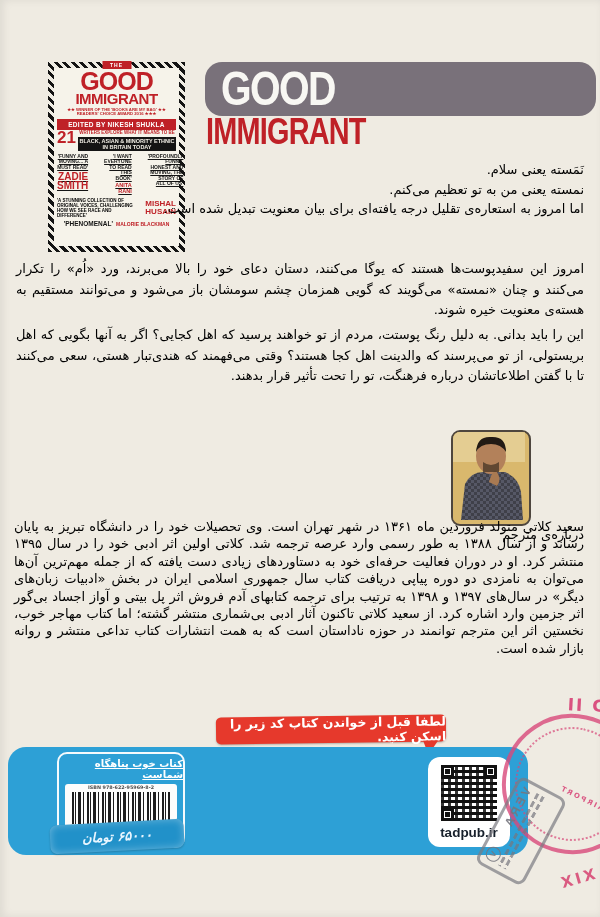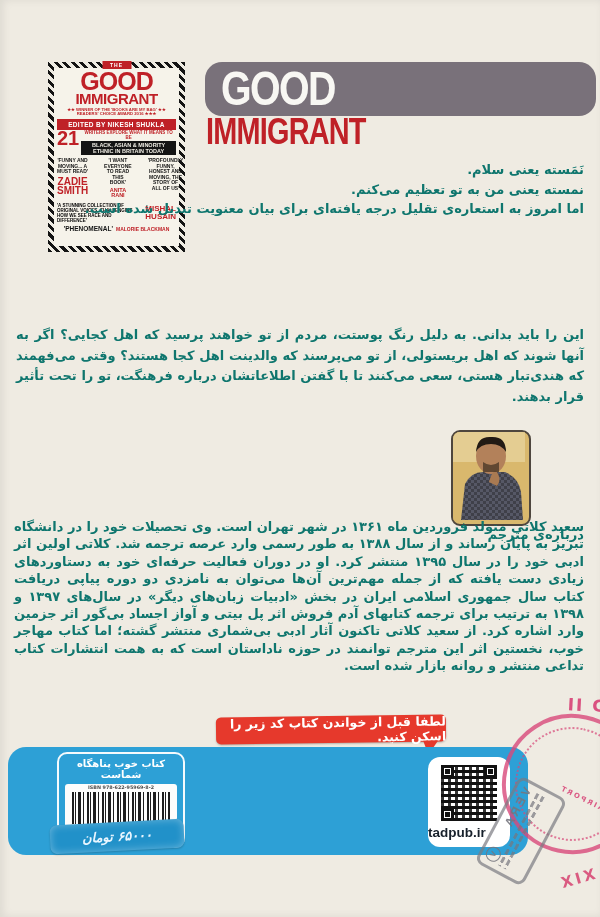--- a/index.html
+++ b/index.html
@@ -19,74 +19,74 @@
                     repeating-linear-gradient(45deg,#141414 0 3px,#efece3 3px 6px) border-box;}
   .cover-inner{position:relative;width:100%;height:100%;padding:3px 3px 1px;box-sizing:border-box;text-align:center;
                font-family:"Liberation Sans",sans-serif;}
   .cover-the{position:absolute;top:-7px;left:50%;transform:translateX(-50%);background:#bf2127;color:#fff;
              font-size:5px;font-weight:700;padding:1px 8px;letter-spacing:1px;}
   .cover-good{font-weight:900;font-size:25px;line-height:21px;color:#bf2127;letter-spacing:-1px;}
   .cover-immigrant{font-weight:900;font-size:15px;line-height:14px;color:#bf2127;letter-spacing:-.5px;}
   .cover-award{font-size:5px;line-height:5px;color:#bf2127;font-weight:700;transform:scale(.85);margin-top:1px;}
   .cover-edited{background:#bf2127;color:#fff;font-size:6.5px;font-weight:700;margin:2px 0 1px;padding:2px 0;letter-spacing:.3px;}
   .cover-21row{display:flex;align-items:stretch;gap:2px;margin:1px 0;}
-  .cover-21{font-weight:900;font-size:20px;color:#bf2127;line-height:14px;}
+  .cover-21{font-weight:900;font-size:17px;color:#bf2127;line-height:14px;}
   .cover-21col{flex:1;}
   .cover-21caption{font-size:4.5px;line-height:4.5px;color:#bf2127;font-weight:700;}
   .cover-21banner{background:#141414;color:#f2efe6;font-size:5.5px;font-weight:700;line-height:6px;padding:1px 0;margin-top:1px;}
   .cover-quotes{display:grid;grid-template-columns:1fr 1fr 1.1fr;gap:16px;margin-top:3px;
-                font-size:5px;line-height:5.5px;color:#141414;font-weight:700;text-align:center;}
+                font-size:5px;line-height:5.5px;color:#141414;font-weight:700;text-align:right;text-decoration:underline;}
   .cq-red-big{color:#bf2127;font-weight:900;font-size:10px;line-height:9px;margin-top:2px;}
   .cq-red-sm{color:#bf2127;font-weight:900;font-size:5.5px;margin-top:2px;}
   .cover-bottomrow{display:flex;gap:3px;align-items:center;margin-top:4px;font-weight:700;text-align:left;}
   .cq-mishal{color:#bf2127;font-weight:900;font-size:8px;line-height:8px;}
   .cover-phenom{display:flex;justify-content:center;gap:3px;align-items:baseline;margin-top:2px;}
   .cq-phenom{font-size:6.5px;font-weight:900;color:#141414;}
   .cq-malorie{font-size:5px;font-weight:900;color:#bf2127;}
   
-  .fa{direction:rtl;font-weight:700;color:#0f766e;}
+  .fa{direction:rtl;font-weight:400;color:#000000;}
   .intro{position:absolute;right:16px;top:160px;width:568px;font-size:13px;line-height:19.5px;text-align:right;}
   .para{position:absolute;right:16px;width:568px;font-size:13px;line-height:20.5px;text-align:justify;}
   .p2{top:259px;} .p3{top:325px;}
   .translator-label{position:absolute;right:16px;top:527px;font-size:13px;text-align:right;width:300px;}
   .bio{position:absolute;right:16px;top:518px;width:570px;font-size:13px;line-height:17.4px;text-align:justify;}
   
   .photo{position:absolute;left:451px;top:430px;width:76px;height:92px;border:2px solid #4e463e;border-radius:9px;
          overflow:hidden;background:#d9b86d;}
   
   .bubble{position:absolute;left:216px;top:716px;width:230px;height:27px;background:#e6392c;border-radius:5px;
           color:#fff;font-size:12.5px;font-weight:700;display:flex;align-items:center;justify-content:center;
           direction:rtl;transform:rotate(-.8deg);box-shadow:0 1px 2px rgba(0,0,0,.25);}
   .bubble:after{content:"";position:absolute;right:8px;bottom:-13px;width:0;height:0;
           border-left:5px solid transparent;border-right:10px solid transparent;border-top:14px solid #e6392c;}
   
   .band{position:absolute;left:8px;top:747px;width:520px;height:108px;background:#2da0d6;border-radius:18px;}
   .bc-panel{position:absolute;left:49px;top:5px;width:128px;height:96px;border:2px solid rgba(255,255,255,.95);
             border-radius:10px;box-sizing:border-box;}
-  .bc-slogan{margin-top:4px;text-align:center;color:#fff;font-size:10px;font-weight:700;direction:rtl;}
+  .bc-slogan{margin-top:4px;color:#fff;font-size:10px;font-weight:700;direction:rtl;text-decoration:underline;}
   .bc-white{margin:4px auto 0;width:112px;height:54px;background:#fdfdfc;border-radius:3px;overflow:hidden;}
   .bc-isbn{font-size:6px;color:#4a4a4a;text-align:center;font-weight:700;line-height:8px;white-space:nowrap;
            transform:scale(.8);transform-origin:center top;}
   .bars{height:32px;margin:0 7px;
         background:repeating-linear-gradient(90deg,#1c1c1c 0 2px,#fdfdfc 2px 3px,#1c1c1c 3px 4px,#fdfdfc 4px 6px,
                    #1c1c1c 6px 9px,#fdfdfc 9px 11px,#1c1c1c 11px 12px,#fdfdfc 12px 15px);}
   .bc-digits{display:flex;justify-content:space-between;padding:0 14px 0 5px;font-size:7px;color:#222;
              font-family:"DejaVu Sans Mono",monospace;line-height:9px;}
   .price{position:absolute;left:42px;top:75px;width:134px;height:29px;background:#2191c9;border-radius:7px;
          transform:rotate(-3deg);display:flex;align-items:center;justify-content:center;color:#eaf6ff;
          font-size:13px;font-style:italic;font-weight:700;direction:rtl;letter-spacing:2px;
          box-shadow:inset 0 0 8px rgba(255,255,255,.35),0 1px 2px rgba(0,0,0,.2);}
   .qr-box{position:absolute;left:420px;top:10px;width:82px;height:90px;background:#fff;border-radius:12px;}
   .qr{position:relative;width:56px;height:56px;margin:8px auto 0;background-color:#fff;
       background-image:repeating-linear-gradient(90deg,rgba(17,17,17,.85) 0 3px,transparent 3px 7px),
                        repeating-linear-gradient(0deg,#111 0 3px,transparent 3px 6px);}
   .qr .f{position:absolute;width:13px;height:13px;border:3px solid #111;background:#fff;box-sizing:border-box;}
   .qr .f:after{content:"";position:absolute;inset:1px;background:#111;}
   .f-tl{left:0;top:0;} .f-tr{right:0;top:0;} .f-bl{left:0;bottom:0;}
-  .qr-caption{font-weight:700;font-size:13.5px;color:#17202b;margin-top:4px;
+  .qr-caption{text-align:center;font-weight:700;font-size:13.5px;color:#17202b;margin-top:4px;
               font-family:"Liberation Sans",sans-serif;}
   
   .stamps{position:absolute;right:0;top:712px;width:150px;height:200px;pointer-events:none;}
   .stamp-circle{position:absolute;right:-42px;top:2px;width:132px;height:132px;border:4px solid rgba(216,73,122,.8);
                 border-radius:50%;transform:rotate(12deg);color:rgba(216,73,122,.9);}
   .stamp-circle:after{content:"";position:absolute;inset:9px;border:2px dotted rgba(216,73,122,.7);border-radius:50%;}
   .stamp-d2{position:absolute;right:48px;top:-24px;font-size:17px;font-weight:900;color:rgba(216,73,122,.95);
             transform:scaleX(-1) rotate(9deg);letter-spacing:2px;}
   .stamp-arc{position:absolute;right:30px;top:74px;font-size:7px;font-weight:700;letter-spacing:2px;
              transform:scaleX(-1) rotate(-14deg);color:rgba(216,73,122,.9);}
@@ -147,21 +147,22 @@
       </div>
     </div>
   </div>
 
   <div class="intro fa">
     <div>نَمَسته یعنی سلام.</div>
     <div>نمسته یعنی من به تو تعظیم می‌کنم.</div>
     <div>اما امروز به استعاره‌ی تقلیل درجه یافته‌ای برای بیان معنویت تبدیل شده است.</div>
   </div>
 
-  <div class="para p3 fa">این را باید بدانی. به دلیل رنگ پوستت، مردم از تو خواهند پرسید که اهل کجایی؟ اگر به آنها شوند که اهل بریستولی، از تو می‌پرسند که والدینت اهل کجا هستند؟ وقتی می‌فهمند که هندی‌تبار هستی، سعی می‌کنند تا با گفتن اطلاعاتشان درباره فرهنگت، تو را تحت تأثیر قرار بدهند.</div>
+  <div class="para p2 fa">امروز این سفیدپوست‌ها هستند که یوگا می‌کنند، دستان دعای خود را بالا می‌برند، ورد «اُم» را تکرار می‌کنند و چنان «نمسته» می‌گویند که گویی همزمان چشم سومشان باز می‌شود و می‌توانند مستقیم به هسته‌ی معنویت خیره شوند.</div>
+  <div class="para p3 fa">این را باید بدانی. به دلیل رنگ پوستت، مردم از تو خواهند پرسید که اهل کجایی؟ اگر به آنها بگویی که اهل بریستولی، از تو می‌پرسند که والدینت اهل کجا هستند؟ وقتی می‌فهمند که هندی‌تبار هستی، سعی می‌کنند تا با گفتن اطلاعاتشان درباره فرهنگت، تو را تحت تأثیر قرار بدهند.</div>
 
   <div class="photo">
     <svg width="72" height="88" viewBox="0 0 72 88">
       <defs>
         <pattern id="chk" width="6" height="6" patternUnits="userSpaceOnUse">
           <rect width="6" height="6" fill="#3f4049"></rect>
           <rect width="3" height="3" fill="#565866"></rect>
           <rect x="3" y="3" width="3" height="3" fill="#565866"></rect>
         </pattern>
       </defs>

